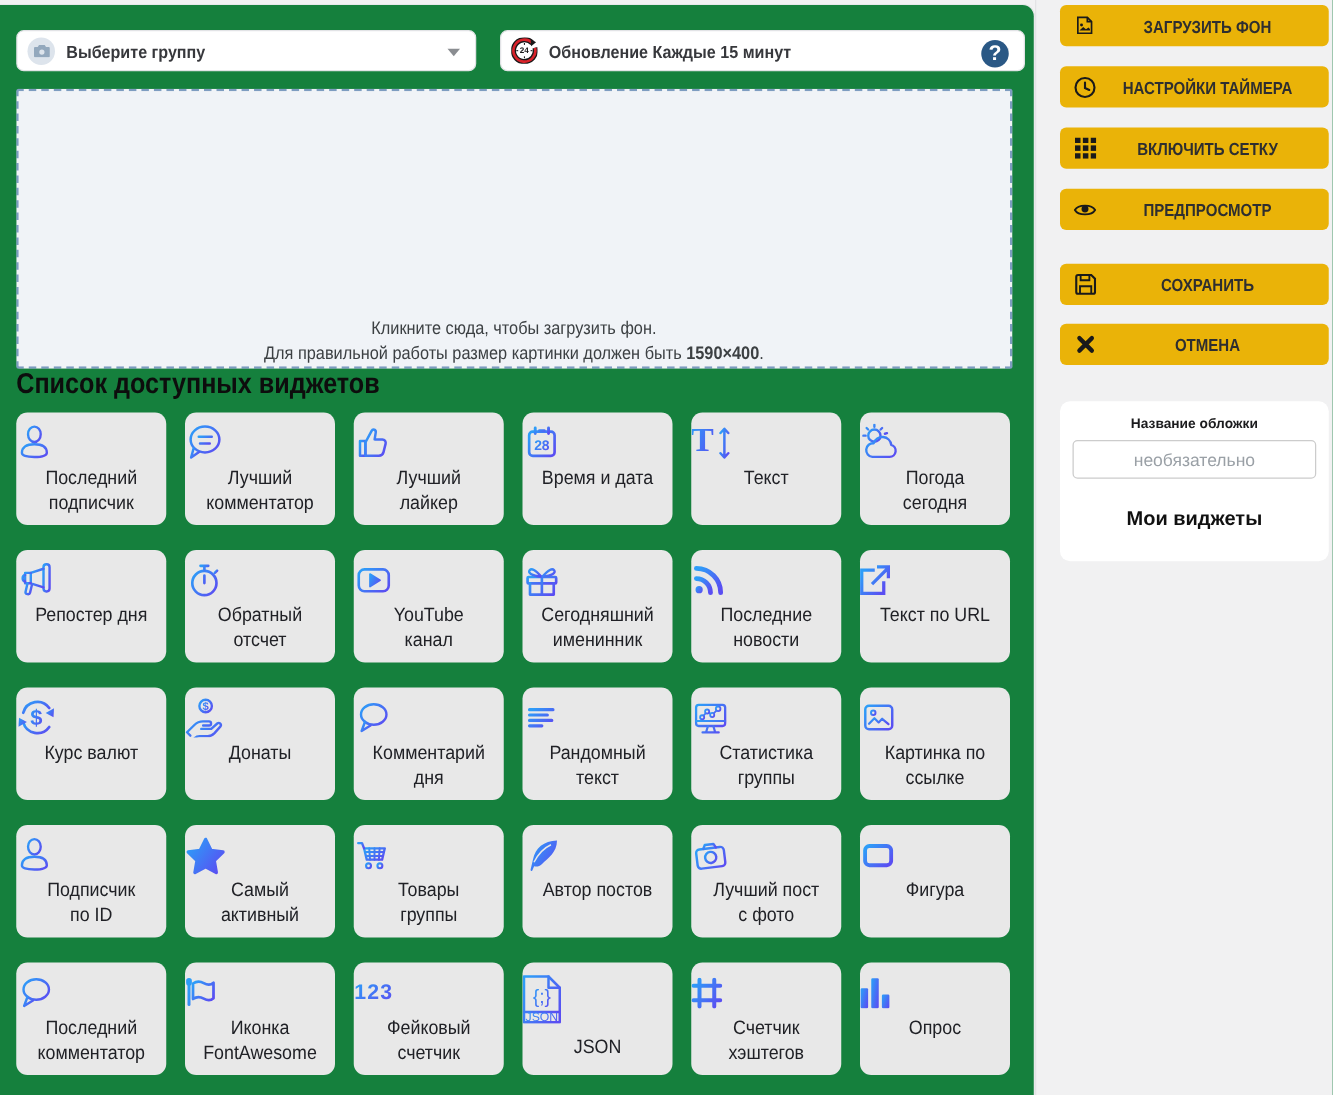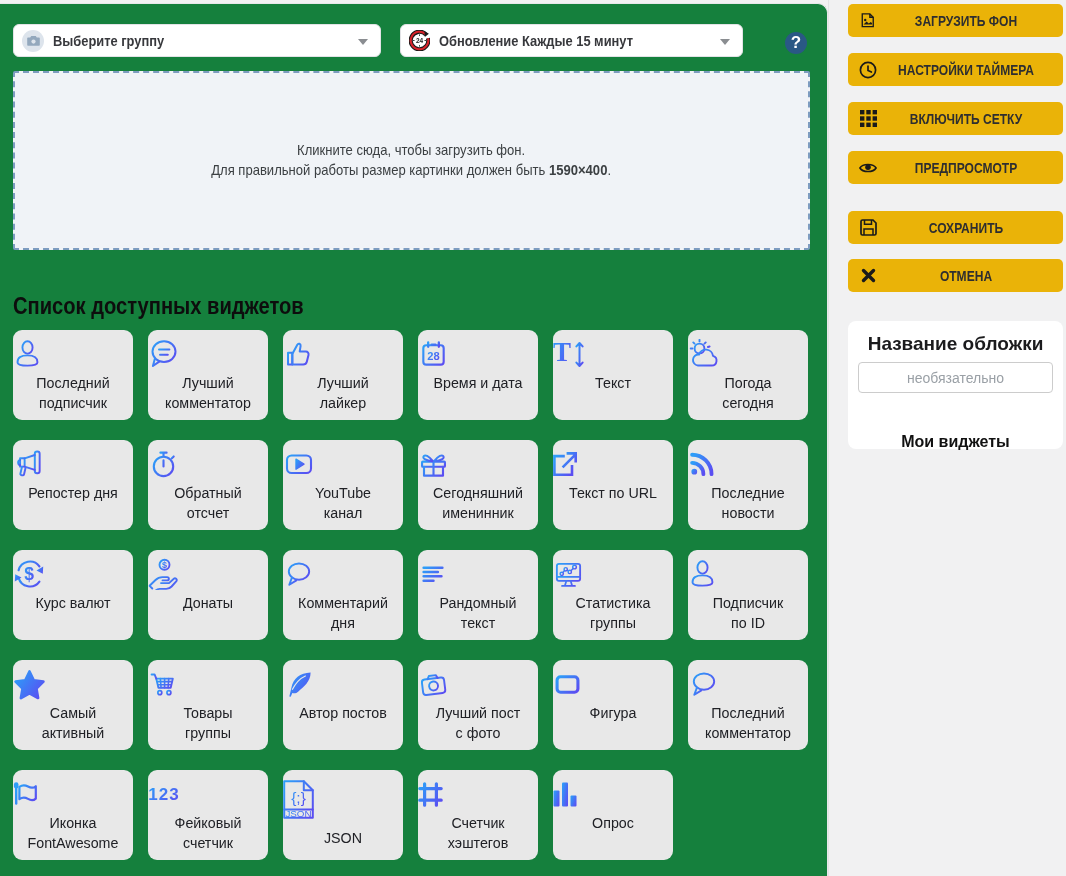--- a/index.html
+++ b/index.html
@@ -1,42 +1,42 @@
 <!DOCTYPE html>
 <html><head><meta charset="utf-8">
 <style>
 *{margin:0;padding:0;box-sizing:border-box}
 html,body{width:1066px;height:876px;overflow:hidden}
 body{background:#f2f2f3;font-family:"Liberation Sans",sans-serif;position:relative}
 .main{position:absolute;left:0;top:3px;width:828px;height:873px;background:#15803d;border:1px solid #e7e8ea;border-left:none;border-bottom:none;border-radius:0 10px 0 0}
 .dd{position:absolute;height:33px;background:#fff;border:1px solid #e2e3e6;border-radius:6px;display:flex;align-items:center}
 .dd1{left:13px;top:20px;width:368px}
-.dd2{left:400px;top:20px;width:343px}
+.dd2{left:400px;top:20px;width:420px}
 .ddc{width:22px;height:22px;border-radius:50%;background:#dde4ec;margin-left:8px;display:flex;align-items:center;justify-content:center}
 .ddt{font-size:14px;font-weight:bold;color:#37383c;margin-left:9px;transform:scaleX(0.92);transform-origin:0 50%}
 .arr{position:absolute;right:12px;top:13.5px;width:0;height:0;border-left:5px solid transparent;border-right:5px solid transparent;border-top:6px solid #8a8d91}
 .qm{position:absolute;left:785px;top:28px;width:22px;height:22px;border-radius:50%;background:#2a5885;color:#fff;font-weight:bold;font-size:17px;text-align:center;line-height:21px}
-.drop{position:absolute;left:13px;top:67px;width:797px;height:179px;background:#f0f3f7;border:2px dashed #7d9cc0;border-radius:2px;display:flex;flex-direction:column;align-items:center;justify-content:center;}
+.drop{position:absolute;left:13px;top:67px;width:797px;height:224px;background:#f0f3f7;border:2px dashed #7d9cc0;border-radius:2px;display:flex;flex-direction:column;align-items:center;justify-content:flex-end;}
 .drop div{font-size:14.5px;color:#3c4043;line-height:19.5px;text-align:center;transform:scaleX(0.9)}
 h1{position:absolute;left:13px;top:289px;font-size:23px;color:#0d0d0d;transform:scaleX(0.875);transform-origin:0 0;white-space:nowrap}
 .grid{position:absolute;left:13px;top:326px;display:grid;grid-template-columns:repeat(6,120px);grid-auto-rows:90px;column-gap:15px;row-gap:20px}
 .card{background:#e8e8e8;border-radius:9px;text-align:center;padding-top:7px}
 .ic{height:34px;display:flex;align-items:center;}
 .lb{margin-top:2px;font-size:15.5px;line-height:20px;color:#202126;transform:scaleX(0.92)}
 .card.json .ic{height:50px;align-items:flex-start;padding-top:3px}
 .card.json .lb{margin-top:1px}
 .side{position:absolute;left:828px;top:0;width:238px;height:876px;background:#f1f1f2;border-left:1px solid #e3e3e5}
 .btn{position:absolute;left:19px;width:215px;height:33px;background:#eab308;border-radius:5px;display:flex;align-items:center}
 .btn .bi{width:18px;height:18px;margin-left:11px;flex:none;display:flex;align-items:center;justify-content:center}
 .btn .bt{flex:1;text-align:center;font-size:14px;font-weight:bold;color:#2e2e30;transform:translateX(-4px) scaleX(0.86);white-space:nowrap}
 .panel{position:absolute;left:19px;top:321px;width:215px;height:128px;background:#fff;border-radius:8px;text-align:center}
-.panel .t1{font-size:19px;font-weight:bold;color:#1b1b1d;margin-top:12px}
+.panel .t1{font-size:11px;font-weight:bold;color:#1b1b1d;margin-top:12px}
 .panel input{width:195px;height:31px;margin-top:7px;border:1px solid #ccc;border-radius:4px;text-align:center;font-size:14px;font-family:"Liberation Sans",sans-serif;color:#ef4444}
 .panel input::placeholder{color:#9aa0a6}
-.panel .t2{font-size:16px;font-weight:bold;color:#111;margin-top:40px}
+.panel .t2{font-size:16px;font-weight:bold;color:#111;margin-top:24px}
 </style></head>
 <body>
 <svg width="0" height="0" style="position:absolute">
     <defs>
 <linearGradient id="g" x1="0" y1="0.15" x2="1" y2="0.85">
         <stop offset="0" stop-color="#2d9df8"></stop>
         <stop offset="1" stop-color="#5a4ef2"></stop>
       </linearGradient>
 <linearGradient id="gu" x1="2" y1="10" x2="30" y2="22" gradientUnits="userSpaceOnUse">
         <stop offset="0" stop-color="#2d9df8"></stop>
@@ -174,36 +174,36 @@
             <rect x="4.2" y="13" width="23.6" height="5.3" rx="0.8" fill="none" stroke="url(#g)" stroke-width="2.2" stroke-linecap="round" stroke-linejoin="round"></rect>
             <path d="M6.2 18.3 v9.2 h19.6 v-9.2 M16 13 V27.5" fill="none" stroke="url(#g)" stroke-width="2.2" stroke-linecap="round" stroke-linejoin="round"></path>
             <path d="M15.5 12.6 C10.5 7 7.5 5.5 5.9 7.4 c-1.6 1.9 1.2 4.6 9.6 5.2 z" fill="none" stroke="url(#g)" stroke-width="2" stroke-linecap="round" stroke-linejoin="round"></path>
             <path d="M16.5 12.6 C21.5 7 24.5 5.5 26.1 7.4 c1.6 1.9 -1.2 4.6 -9.6 5.2 z" fill="none" stroke="url(#g)" stroke-width="2" stroke-linecap="round" stroke-linejoin="round"></path>
           </svg>
         </div>
         <div class="lb">Сегодняшний<br>именинник</div>
       </div>
   <div class="card">
         <div class="ic">
-          <svg width="24" height="24" viewBox="0 0 24 24">
-            <path d="M11.8 4.1 H1.4 V22.7 H19 V13" fill="none" stroke="url(#g)" stroke-width="2.6"></path>
-            <path d="M9.6 15.3 L22.3 2.6 M13.6 1.4 H22.7 V10.6" fill="none" stroke="url(#g)" stroke-width="2.6"></path>
-          </svg>
-        </div>
-        <div class="lb">Текст по URL</div>
-      </div>
-  <div class="card">
-        <div class="ic">
           <svg width="28" height="28" viewBox="0 0 32 32">
             <circle cx="7.2" cy="24.8" r="3.3" fill="url(#g)"></circle>
             <path d="M4.7 14.7 a12.9 12.9 0 0 1 12.9 12.9" fill="none" stroke="url(#g)" stroke-width="4.4" stroke-linecap="round" stroke-linejoin="round"></path>
             <path d="M4.7 5.4 a22.2 22.2 0 0 1 22.2 22.2" fill="none" stroke="url(#g)" stroke-width="4.4" stroke-linecap="round" stroke-linejoin="round"></path>
           </svg>
         </div>
         <div class="lb">Последние<br>новости</div>
+      </div>
+  <div class="card">
+        <div class="ic">
+          <svg width="24" height="24" viewBox="0 0 24 24">
+            <path d="M11.8 4.1 H1.4 V22.7 H19 V13" fill="none" stroke="url(#g)" stroke-width="2.6"></path>
+            <path d="M9.6 15.3 L22.3 2.6 M13.6 1.4 H22.7 V10.6" fill="none" stroke="url(#g)" stroke-width="2.6"></path>
+          </svg>
+        </div>
+        <div class="lb">Текст по URL</div>
       </div>
   <div class="card">
         <div class="ic">
           <svg width="32" height="32" viewBox="0 0 32 32">
             <path d="M5.6 12.2 A 11.7 11.7 0 0 1 26.4 8.4" fill="none" stroke="url(#g)" stroke-width="2.2" stroke-linecap="round" stroke-linejoin="round"></path>
             <path d="M26.4 23.6 A 11.7 11.7 0 0 1 5.6 19.8" fill="none" stroke="url(#g)" stroke-width="2.2" stroke-linecap="round" stroke-linejoin="round"></path>
             <path d="M30.2 8.6 l-0.4 7.2 l-6.3 -3.4 z" fill="url(#g)"></path>
             <path d="M1.8 23.4 l0.4 -7.2 l6.3 3.4 z" fill="url(#g)"></path>
             <text x="16" y="22.3" text-anchor="middle" font-size="17.5" font-weight="bold" fill="url(#g)" font-family="Liberation Sans">$</text>
           </svg>
@@ -244,20 +244,30 @@
             <rect x="4" y="5" width="24" height="17.5" rx="2.2" fill="none" stroke="url(#g)" stroke-width="1.9" stroke-linecap="round" stroke-linejoin="round"></rect>
             <path d="M4 18.4 h24 M13.8 22.5 l-1.6 5.3 M18.2 22.5 l1.6 5.3 M9.3 27.8 h13.4" fill="none" stroke="url(#g)" stroke-width="1.8" stroke-linecap="round" stroke-linejoin="round"></path>
             <path d="M9 15.3 l4.1 -4.7 4.2 2.8 4.9 -5.1" fill="none" stroke="url(#g)" stroke-width="1.5" stroke-linecap="round" stroke-linejoin="round"></path>
             <circle cx="9" cy="15.3" r="1.7" fill="#e8e8e8" stroke="url(#g)" stroke-width="1.5"></circle>
             <circle cx="13.1" cy="10.6" r="1.7" fill="#e8e8e8" stroke="url(#g)" stroke-width="1.5"></circle>
             <circle cx="17.3" cy="13.4" r="1.7" fill="#e8e8e8" stroke="url(#g)" stroke-width="1.5"></circle>
             <circle cx="22.2" cy="8.3" r="1.9" fill="#e8e8e8" stroke="url(#g)" stroke-width="1.5"></circle>
           </svg>
         </div>
         <div class="lb">Статистика<br>группы</div>
+      </div>
+  <div class="card">
+        <div class="ic">
+          <svg width="30" height="30" viewBox="0 0 32 32">
+            <rect x="4.5" y="6" width="23" height="20" rx="3.2" fill="none" stroke="url(#g)" stroke-width="2.1" stroke-linecap="round" stroke-linejoin="round"></rect>
+            <circle cx="11.3" cy="12" r="1.9" fill="none" stroke="url(#g)" stroke-width="1.7" stroke-linecap="round" stroke-linejoin="round"></circle>
+            <path d="M7.7 21.3 l4.6 -4.7 3.6 3.6 3 -3.1 5.4 4.6" fill="none" stroke="url(#g)" stroke-width="1.9" stroke-linecap="round" stroke-linejoin="round"></path>
+          </svg>
+        </div>
+        <div class="lb">Картинка по<br>ссылке</div>
       </div>
   <div class="card">
         <div class="ic">
           <svg width="29" height="29" viewBox="0 0 32 32">
             <ellipse cx="16" cy="8.2" rx="5.6" ry="6.8" fill="none" stroke="url(#g)" stroke-width="2.1" stroke-linecap="round" stroke-linejoin="round"></ellipse>
             <path d="M5 24.5 q0 -7.5 11 -7.5 q11 0 11 7.5 q0 3.8 -11 3.8 q-11 0 -11 -3.8 z" fill="none" stroke="url(#g)" stroke-width="2.1" stroke-linecap="round" stroke-linejoin="round"></path>
           </svg>
         </div>
         <div class="lb">Подписчик<br>по ID</div>
       </div>

